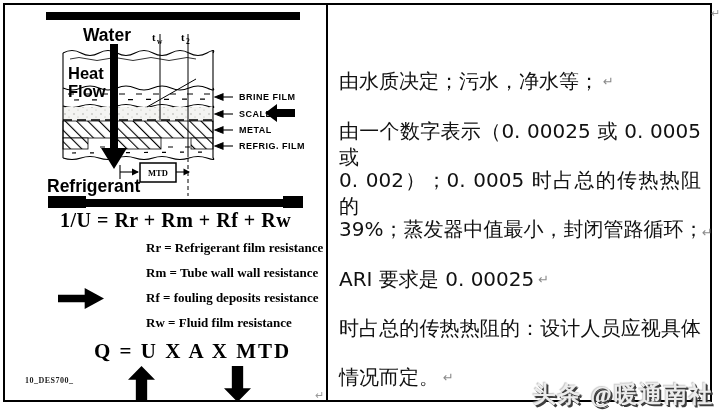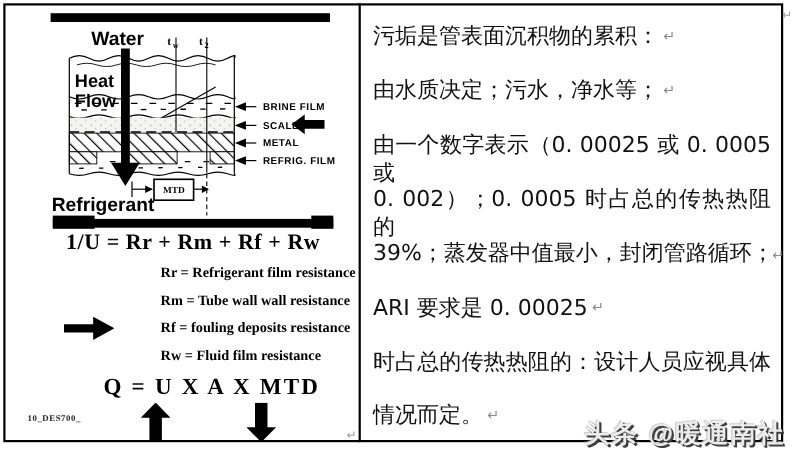--- a/index.html
+++ b/index.html
@@ -33,21 +33,21 @@
   .jline{white-space:normal;text-align:justify;text-align-last:justify;}
   .rl-0{top:19px}.rl-1{top:68px}.rl-2{top:118px}.rl-3{top:167px}
   .rl-4{top:216px}.rl-5{top:266px}.rl-6{top:315px}.rl-7{top:364px}
   .pmark{color:#8a8a8a;font-size:13px;margin-left:4px;letter-spacing:0;vertical-align:2px;}
   .pmark.edge{position:absolute;right:-12px;top:4px;}
   .corner-mark{position:absolute;color:#9a9a9a;font-size:11px;}
   .corner-mark-top{left:711px;top:7px;}
   .corner-mark-left{left:315px;top:389px;}
 
   .watermark{position:absolute;right:6px;top:379px;white-space:nowrap;
-             font-family:Liberation Sans, sans-serif;font-weight:bold;font-size:23px;
+             font-family:Liberation Serif, serif;font-weight:bold;font-size:23px;
              letter-spacing:2px;color:#ececec;
              text-shadow:2px 2px 0 #3d3d3d,1px 1px 0 #4a4a4a,-1px -1px 1px #c9c9c9;}
 </style>
 </head>
 <body>
 
 <div class="page">
 
   <div class="outer-border"></div>
   <div class="divider"></div>
@@ -158,21 +158,20 @@
   <div class="term term-0">Rr = Refrigerant film resistance</div>
   <div class="term term-1">Rm = Tube wall wall resistance</div>
   <div class="term term-2">Rf = fouling deposits resistance</div>
   <div class="term term-3">Rw = Fluid film resistance</div>
   <div class="rf-arrow"></div>
   <div class="q-eq">Q = U X A X MTD</div>
   <div class="up-arrow"></div>
   <div class="down-arrow"></div>
   <div class="doc-code">10_DES700_</div>
 
-  <div class="rline rl-0"><span>污垢是管表面沉积物的累积：</span><span class="pmark">↵</span></div>
   <div class="rline rl-1"><span>由水质决定；污水，净水等；</span><span class="pmark">↵</span></div>
   <div class="rline rl-2 jline"><span>由一个数字表示（0. 00025 或 0. 0005 或</span></div>
   <div class="rline rl-3 jline"><span>0. 002）；0. 0005 时占总的传热热阻的</span></div>
   <div class="rline rl-4"><span>39%；蒸发器中值最小，封闭管路循环；</span><span class="pmark edge">↵</span></div>
   <div class="rline rl-5"><span>ARI 要求是 0. 00025</span><span class="pmark">↵</span></div>
   <div class="rline rl-6 jline"><span>时占总的传热热阻的：设计人员应视具体</span></div>
   <div class="rline rl-7"><span>情况而定。</span><span class="pmark">↵</span></div>
 
   <span class="corner-mark corner-mark-top">↵</span>
   <span class="corner-mark corner-mark-left">↵</span>

